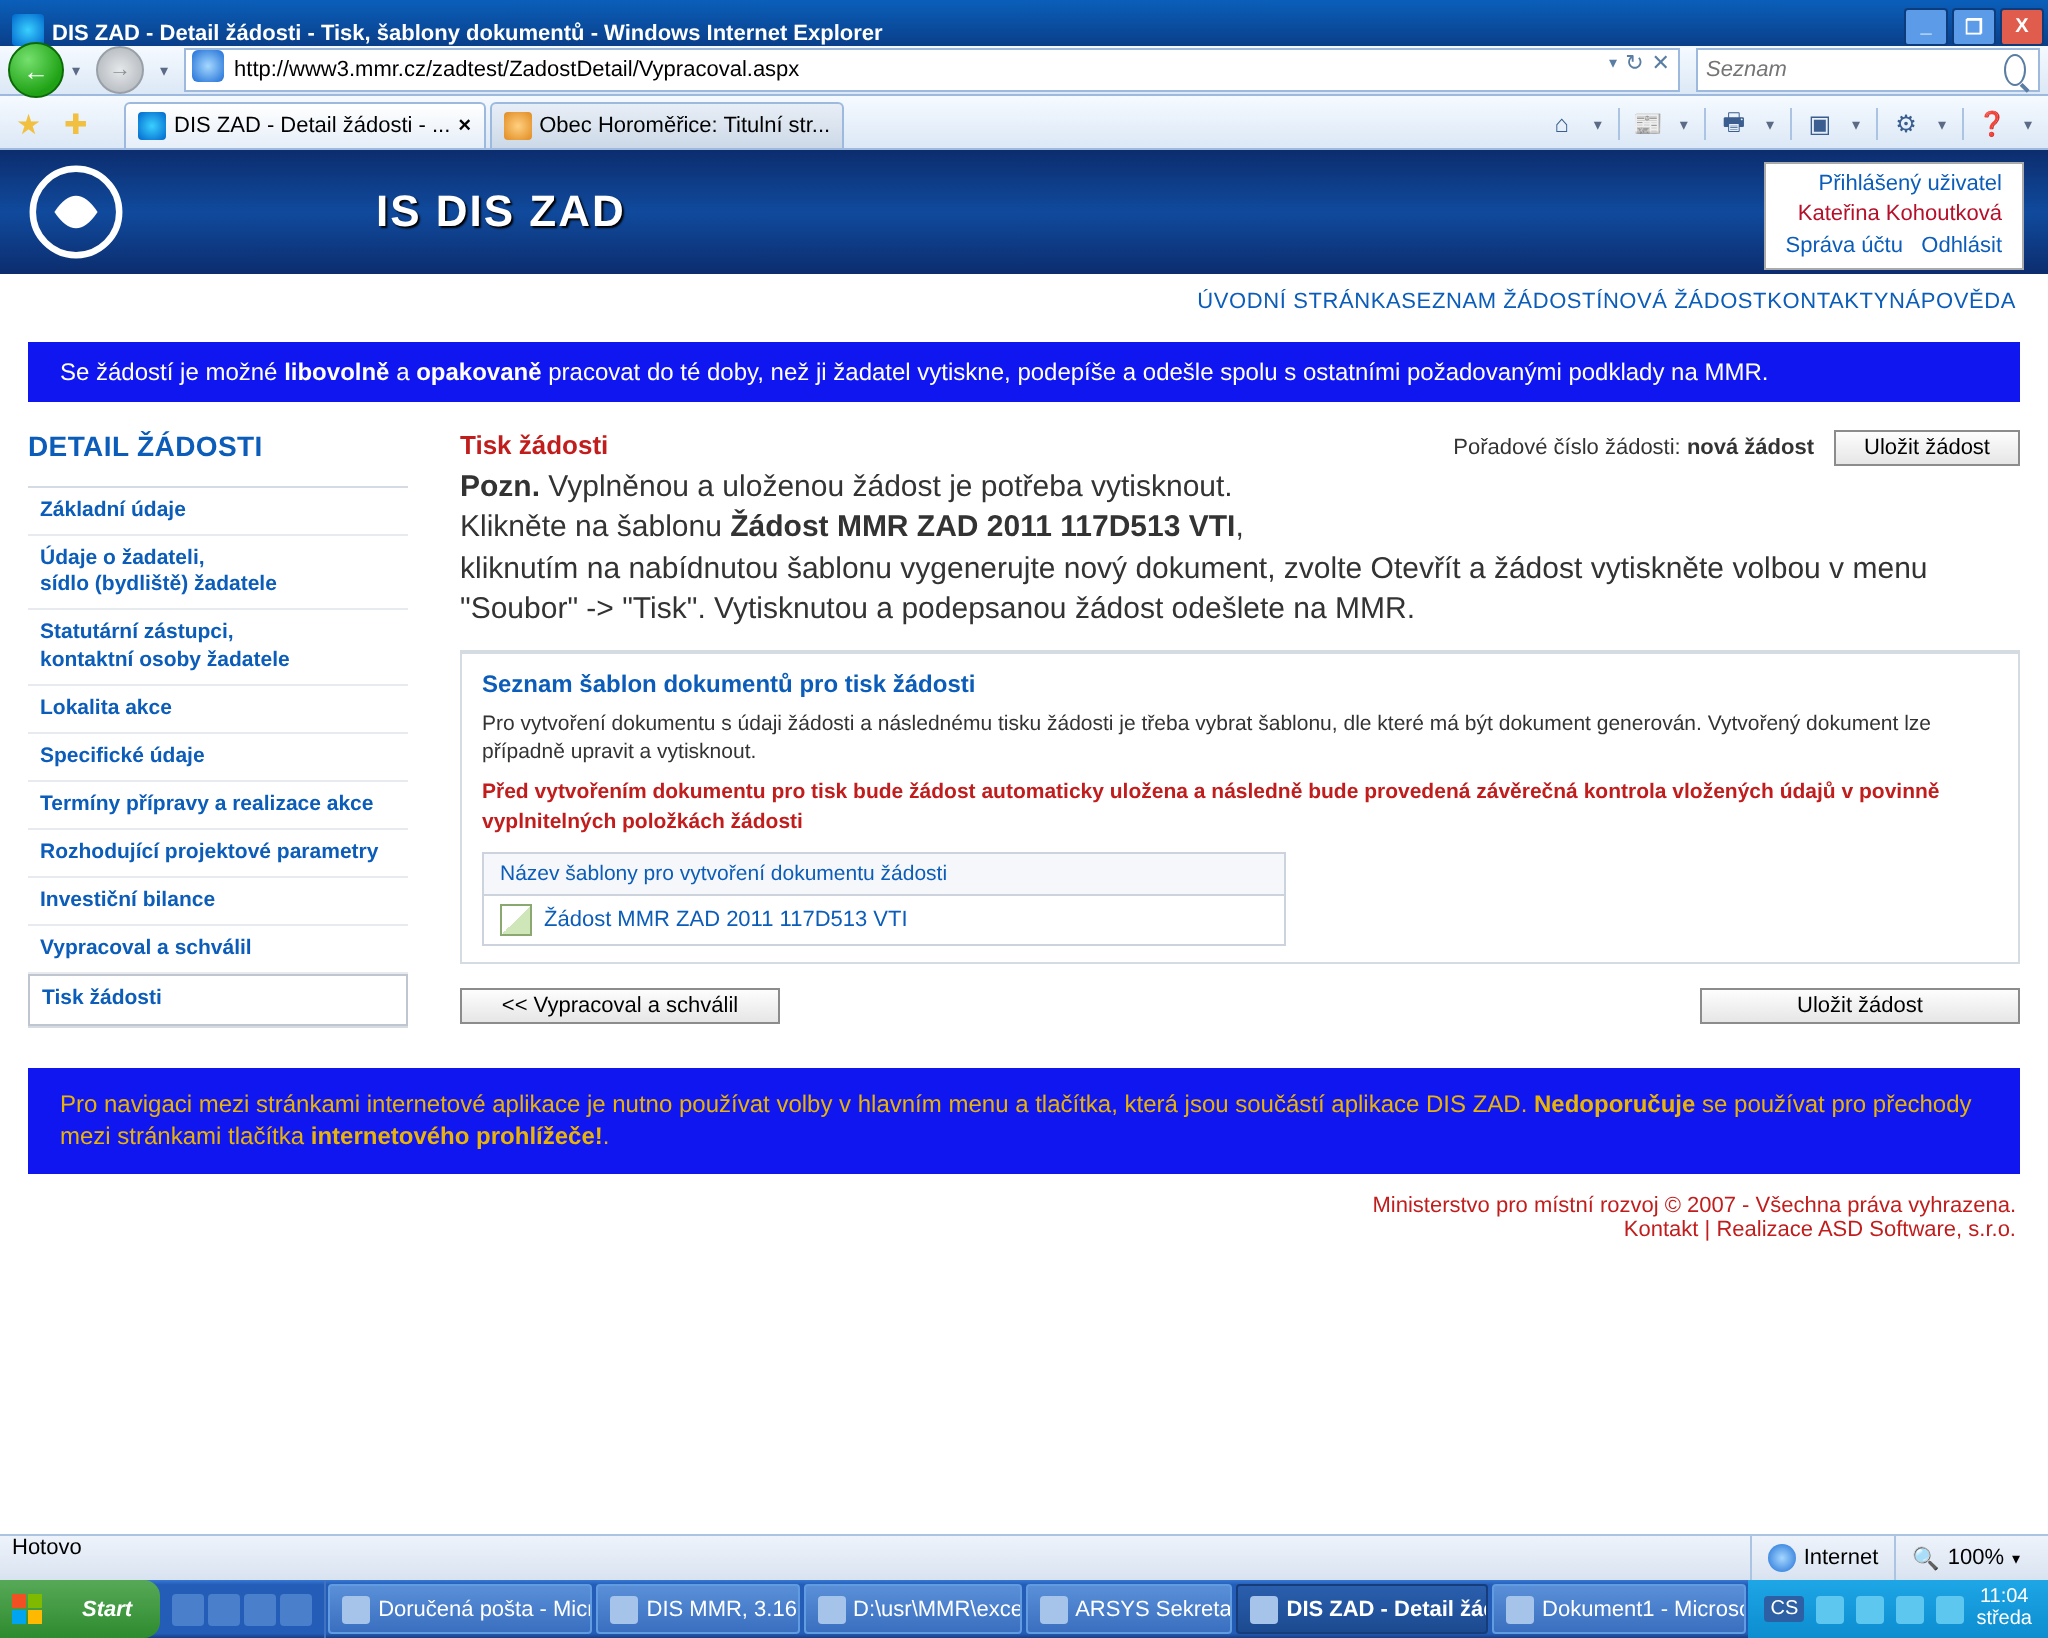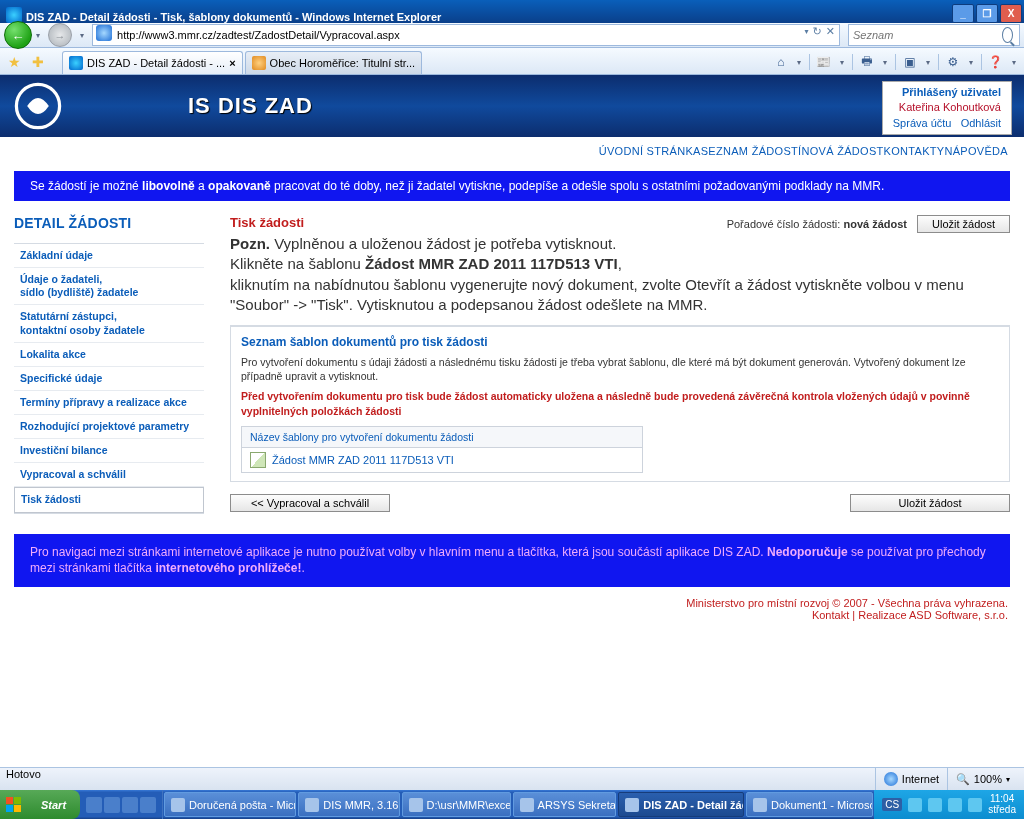--- a/index.html
+++ b/index.html
@@ -29,21 +29,21 @@
   .tabbar .tab .close-x{font-weight:bold;color:#000}
   .tabbar .spacer{flex:1}
   .toolicons{display:flex;align-items:center;gap:2px;color:#3a5e8f;padding-bottom:3px}
   .toolicons .ico{width:20px;height:18px;display:flex;align-items:center;justify-content:center;font-size:12px}
   .toolicons .sep{width:1px;height:16px;background:#abc4e2;margin:0 2px}
   .banner{height:62px;background:linear-gradient(to bottom,#0c2d6e 0%,#104a9d 50%,#0c2d6e 100%);position:relative;overflow:hidden;display:flex;align-items:center}
   .banner .logo{margin-left:8px;width:60px;height:54px;display:flex;align-items:center;justify-content:center}
   .banner .logo svg{width:54px;height:54px}
   .banner .apptitle{margin-left:120px;color:#fff;font-size:22px;font-weight:bold;letter-spacing:1px;text-shadow:1px 1px 1px #000}
   .userbox{position:absolute;right:12px;top:6px;background:#fff;border:1px solid #aaa;padding:3px 10px;font-size:11px;text-align:right;line-height:1.4}
-  .userbox .loggedin{color:#0b5db9;font-weight:bold}
+  .userbox .loggedin{color:#0b5db9;font-weight:normal}
   .userbox .uname{color:#b5102a}
   .userbox a{color:#0b5db9;text-decoration:none}
   .topnav{height:28px;background:#fff;display:flex;align-items:center;justify-content:flex-end;padding:0 16px;font-size:11px;border-bottom:6px solid #fff}
   .topnav span{color:#0b5db9;letter-spacing:0.3px}
   .infobar{background:#1016f0;color:#fff;padding:8px 16px;margin:0 14px 14px 14px;font-size:12px}
   .infobar b{font-weight:bold}
   .bodywrap{display:flex;padding:0 14px 14px 14px}
   .sidecol{width:190px;flex-shrink:0}
   .sidehead{color:#0b5db9;font-weight:bold;font-size:14px;margin-bottom:12px;letter-spacing:0.2px}
   .sidemenu{border:1px solid #d5dbe3;border-left:none;border-right:none}
@@ -61,21 +61,21 @@
   .sectitle{color:#0b5db9;font-weight:bold;font-size:12px;margin-bottom:6px}
   .secnote{font-size:10.5px;color:#333;line-height:1.35;margin-bottom:6px}
   .warn{color:#c11d1d;font-weight:bold;font-size:10.5px;line-height:1.35;margin-bottom:8px}
   .tpltbl{border:1px solid #cdd3dc;width:400px}
   .tpltbl .hdr{background:#f5f7fa;color:#0b5db9;font-size:10.5px;padding:4px 8px;border-bottom:1px solid #cdd3dc}
   .tpltbl .row{padding:4px 8px;font-size:11px;display:flex;align-items:center;gap:6px}
   .tpltbl .row .docicon{width:14px;height:14px;background:linear-gradient(135deg,#fff 50%,#cfe6b8 50%);border:1px solid #8aa86f}
   .tpllink{color:#0b5db9}
   .btnrow{display:flex;justify-content:space-between;margin-top:12px}
   .btnrow .btn{min-width:160px;text-align:center}
-  .navwarn{background:#1016f0;color:#f0abfc;padding:10px 16px;margin:6px 14px;font-size:12px;line-height:1.4}
+  .navwarn{background:#1016f0;color:#eab308;padding:10px 16px;margin:6px 14px;font-size:12px;line-height:1.4}
   .footer{text-align:right;font-size:11px;color:#c11d1d;padding:4px 16px}
   .footer a{color:#c11d1d;text-decoration:none}
   .statusbar{position:fixed;bottom:29px;left:0;right:0;height:22px;background:linear-gradient(to bottom,#eef3fb 0%,#d9e3f0 100%);border-top:1px solid #abc4e2;display:flex;align-items:flex-start;font-size:11px;padding:0 6px}
   .statusbar .sp{flex:1}
   .statusbar .seg{border-left:1px solid #abc4e2;height:100%;display:flex;align-items:center;padding:0 8px;gap:4px}
   .statusbar .globe2{width:14px;height:14px;background:radial-gradient(circle,#a5d8ff 0%,#1e6ed6 100%);border-radius:50%}
   .taskbar{position:fixed;bottom:0;left:0;right:0;height:29px;background:linear-gradient(to bottom,#3778d6 0%,#245db7 8%,#245db7 92%,#163f86 100%);display:flex;align-items:center;color:#fff;font-size:11px}
   .startbtn{background:linear-gradient(to bottom,#57a957 0%,#2e8b2e 100%);height:100%;display:flex;align-items:center;padding:0 14px 0 6px;font-weight:bold;font-style:italic;border-radius:0 8px 8px 0;gap:20px}
   .startbtn .winlogo{width:15px;height:15px;display:grid;grid-template-columns:1fr 1fr;grid-template-rows:1fr 1fr;gap:1px}
   .startbtn .winlogo span:nth-child(1){background:#f25022}.startbtn .winlogo span:nth-child(2){background:#7fba00}.startbtn .winlogo span:nth-child(3){background:#00a4ef}.startbtn .winlogo span:nth-child(4){background:#ffb900}

